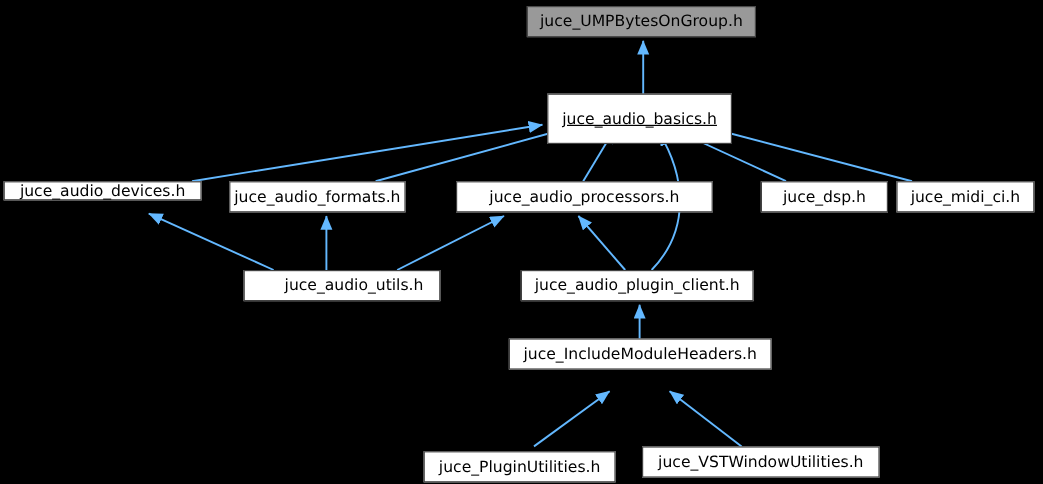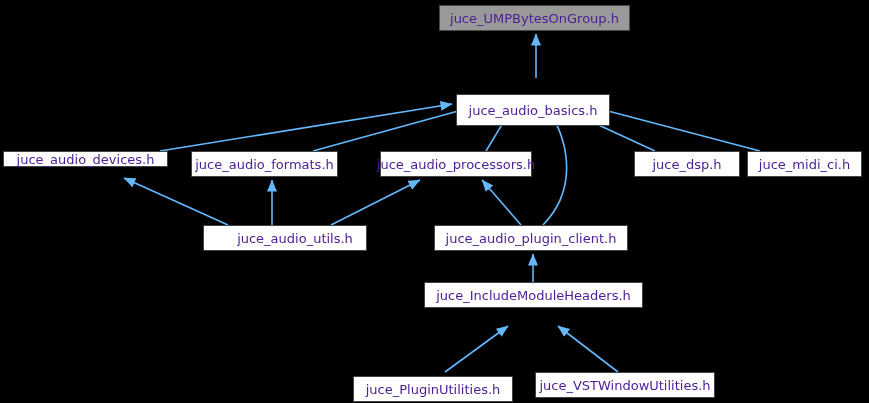--- a/index.html
+++ b/index.html
@@ -24,21 +24,21 @@
     pointer-events: none;
   }
   .node {
     position: absolute;
     box-sizing: border-box;
     display: flex;
     align-items: center;
     justify-content: center;
     background: #ffffff;
     border: 1.5px solid #424242;
-    color: #4c1d95;
+    color: #000000;
     font-size: 13px;
     line-height: 1;
     white-space: nowrap;
     cursor: pointer;
   }
   .node.current {
     background: #999999;
     border-color: #4a4a4a;
     cursor: default;
   }
@@ -65,25 +65,25 @@
         <path d="M272,225 L272,180" fill="none" stroke="#63b8ff" stroke-width="1.6" marker-end="url(#arrowhead)"></path>
         <path d="M331,225 L420,180" fill="none" stroke="#63b8ff" stroke-width="1.6" marker-end="url(#arrowhead)"></path>
         <path d="M521,225 L482,180" fill="none" stroke="#63b8ff" stroke-width="1.6" marker-end="url(#arrowhead)"></path>
         <path d="M533,297 L533,254" fill="none" stroke="#63b8ff" stroke-width="1.6" marker-end="url(#arrowhead)"></path>
         <path d="M445,372 L508,326" fill="none" stroke="#63b8ff" stroke-width="1.6" marker-end="url(#arrowhead)"></path>
         <path d="M618,372 L558,326" fill="none" stroke="#63b8ff" stroke-width="1.6" marker-end="url(#arrowhead)"></path>
       </g>
   </svg>
   <div id="nodes-layer">
       <div class="node current" style="left: 439px; top: 5px; width: 191px; height: 26px;">juce_UMPBytesOnGroup.h</div>
-      <div class="node" style="left: 456px; top: 94px; width: 154px; height: 32px;">juce_audio_basics.h</div>
+      <div class="node" style="left: 456px; top: 78px; width: 154px; height: 42px; text-decoration: underline;">juce_audio_basics.h</div>
       <div class="node" style="left: 3px; top: 151px; width: 165px; height: 16px;">juce_audio_devices.h</div>
       <div class="node" style="left: 191px; top: 151px; width: 147px; height: 26px;">juce_audio_formats.h</div>
-      <div class="node" style="left: 380px; top: 151px; width: 152px; height: 26px;">juce_audio_processors.h</div>
+      <div class="node" style="left: 380px; top: 151px; width: 214px; height: 26px;">juce_audio_processors.h</div>
       <div class="node" style="left: 634px; top: 151px; width: 106px; height: 26px;">juce_dsp.h</div>
       <div class="node" style="left: 747px; top: 151px; width: 115px; height: 26px;">juce_midi_ci.h</div>
       <div class="node" style="left: 203px; top: 225px; width: 164px; height: 26px; padding-left: 20px;">juce_audio_utils.h</div>
       <div class="node" style="left: 434px; top: 225px; width: 194px; height: 26px;">juce_audio_plugin_client.h</div>
       <div class="node" style="left: 424px; top: 282px; width: 219px; height: 26px;">juce_IncludeModuleHeaders.h</div>
       <div class="node" style="left: 353px; top: 376px; width: 160px; height: 26px;">juce_PluginUtilities.h</div>
-      <div class="node" style="left: 535px; top: 372px; width: 180px; height: 26px;">juce_VSTWindowUtilities.h</div>
+      <div class="node" style="left: 535px; top: 372px; width: 198px; height: 26px;">juce_VSTWindowUtilities.h</div>
     </div>
 </div>
 
 </body></html>

